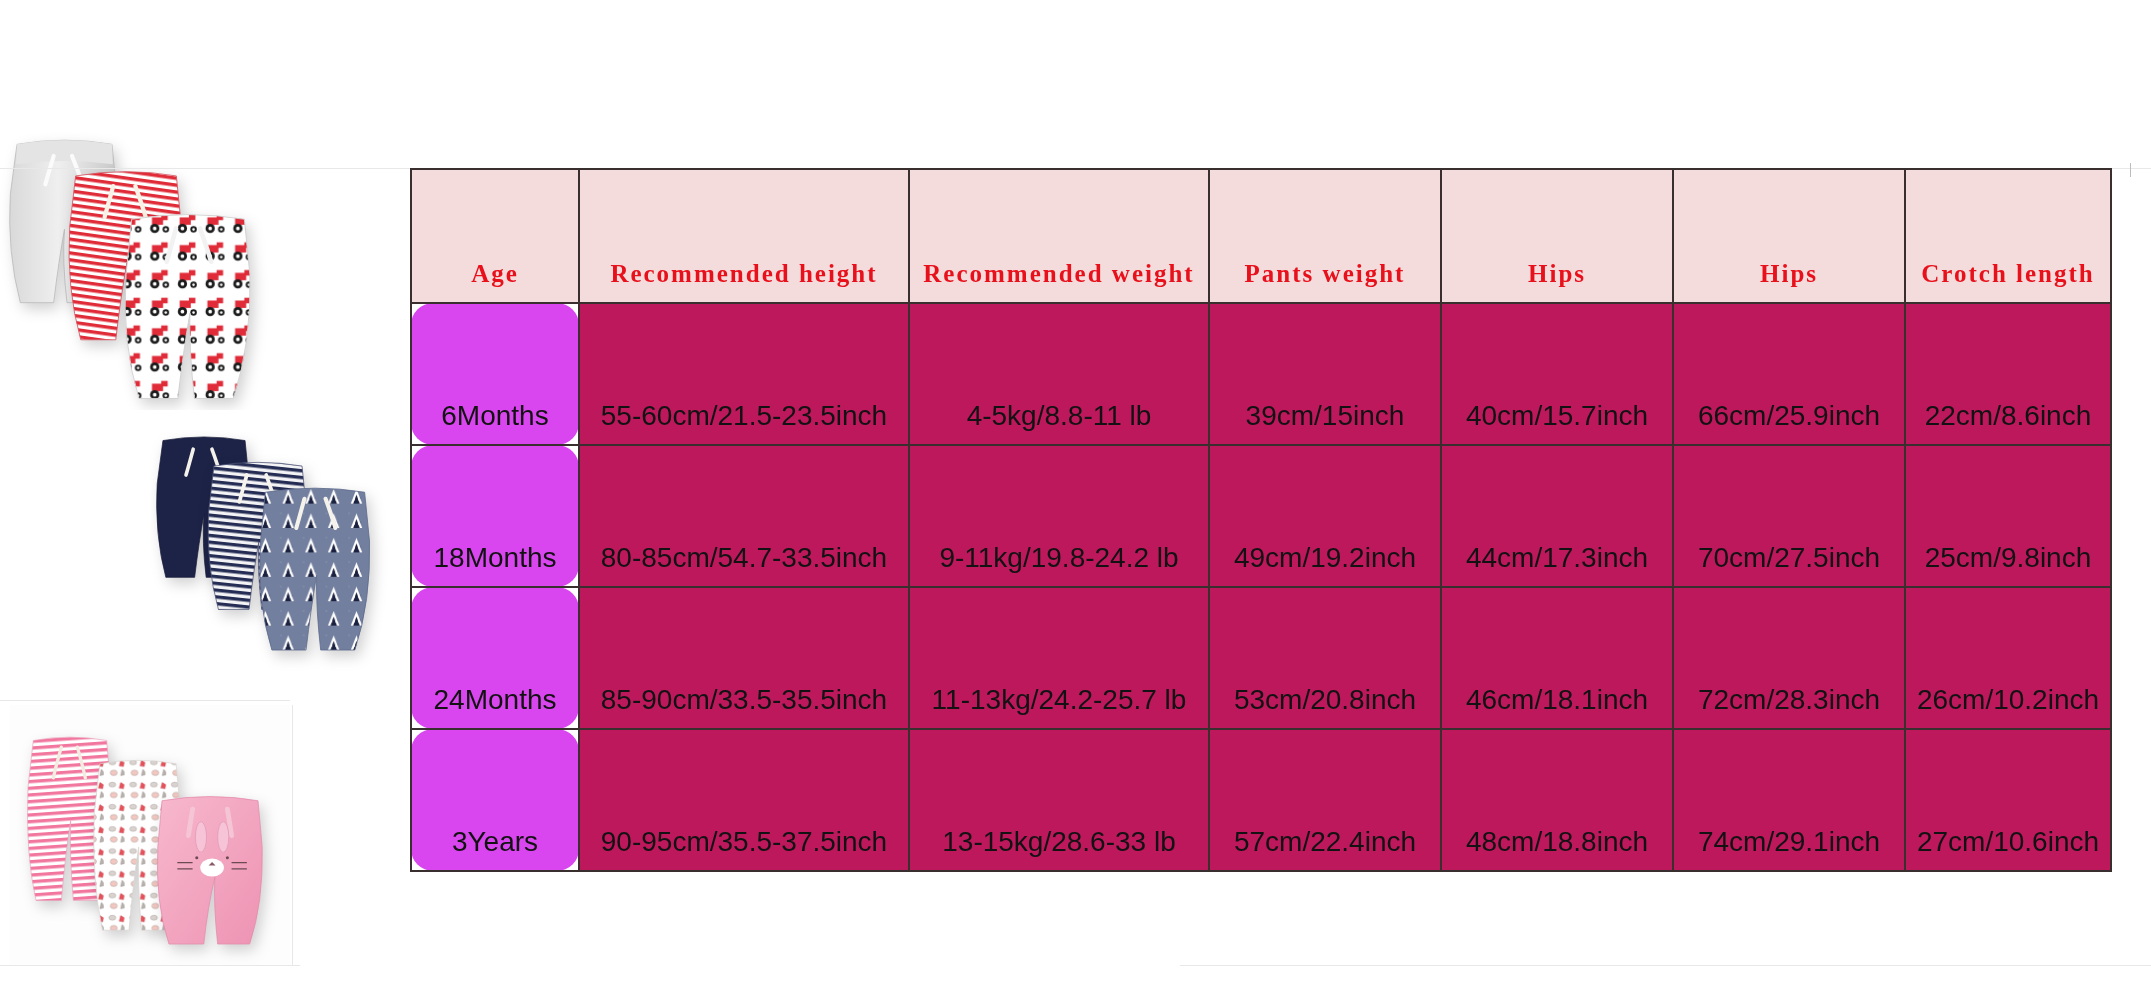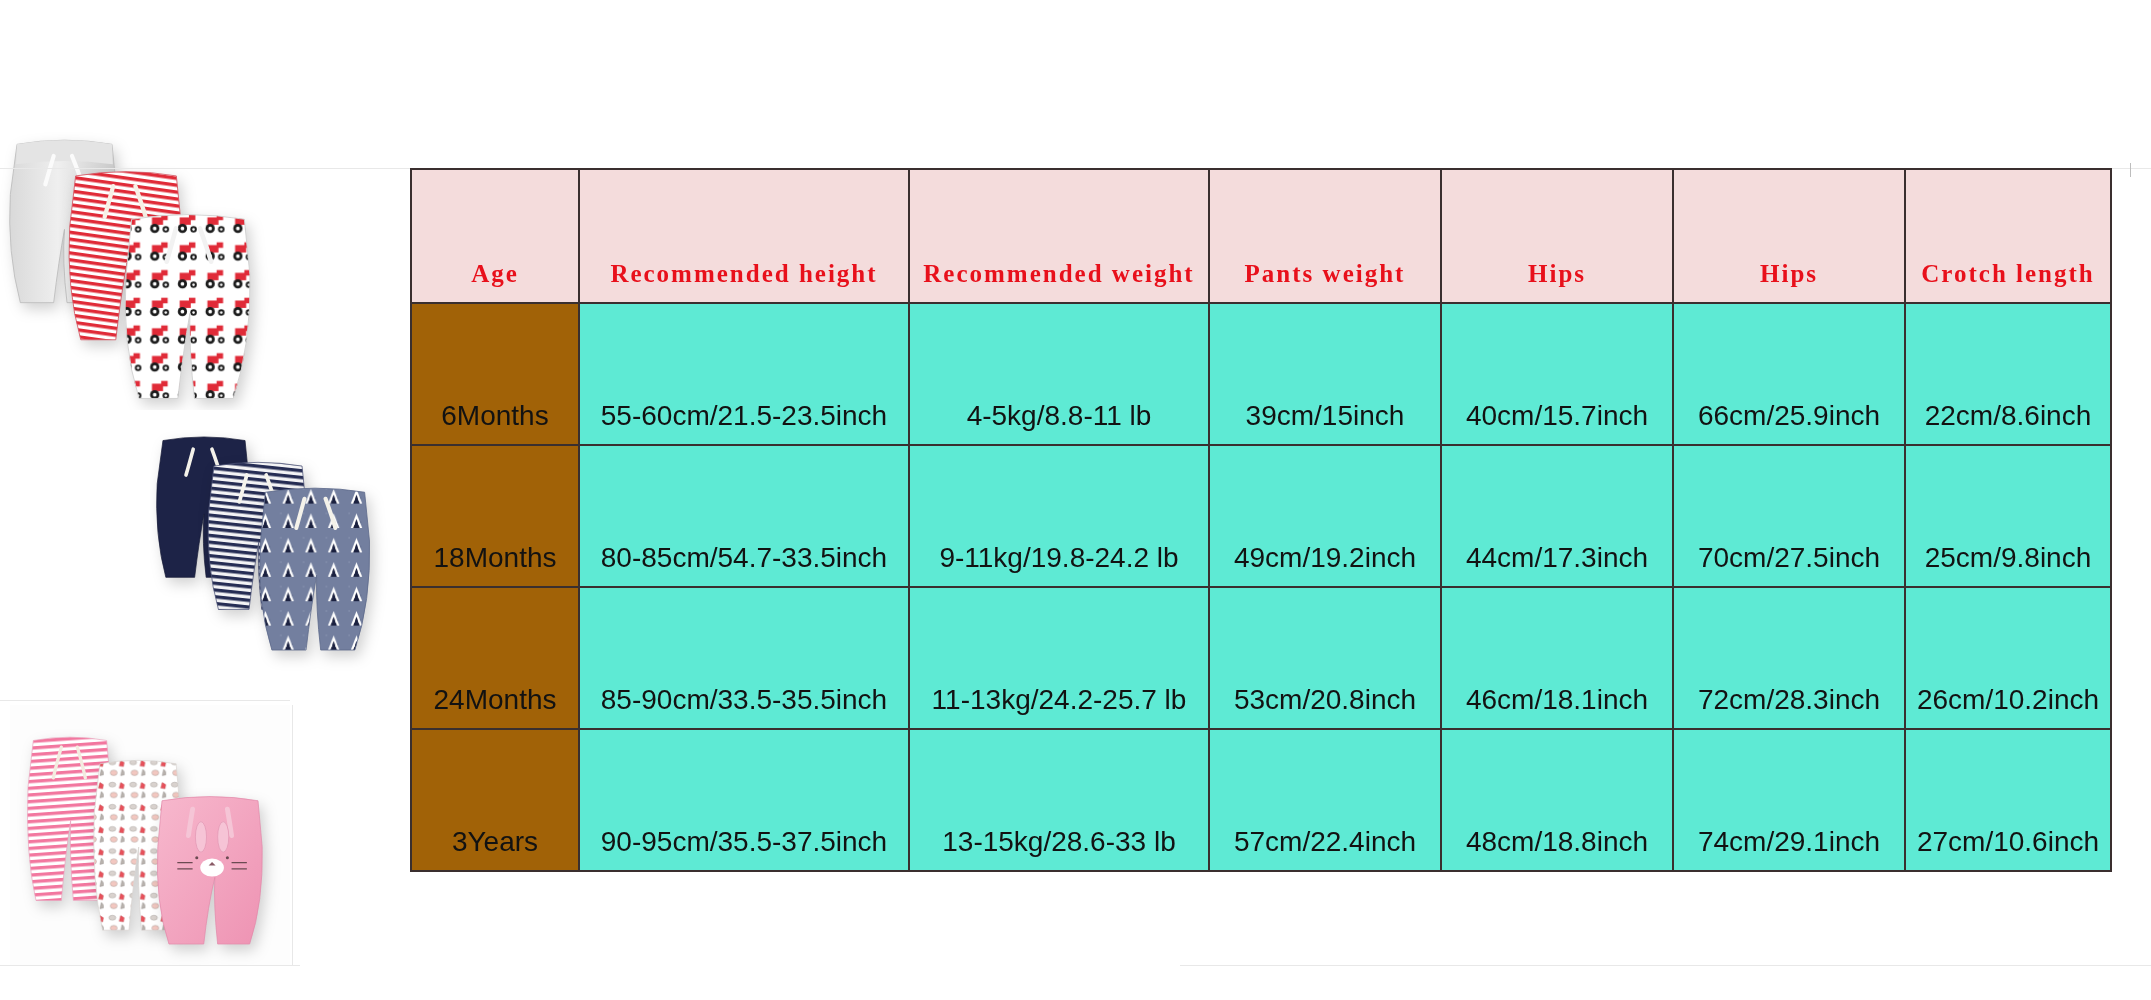--- a/index.html
+++ b/index.html
@@ -52,30 +52,31 @@
     background: #f4dcdc;
     height: 118px;
     color: #e8101b;
     font-family: Liberation Serif, serif;
     font-weight: bold;
     font-size: 25px;
     letter-spacing: 2px;
     padding-bottom: 14px;
   }
   .size-table tbody td {
-    background: #5eead4;
+    background: #be185d;
     height: 128px;
     color: #121212;
     font-size: 28px;
     font-family: "Liberation Sans", sans-serif;
     padding-bottom: 12px;
     white-space: nowrap;
   }
   .size-table tbody td.age-cell {
-    background: #a16207;
+    background: #d946ef;
+    border-radius: 22px;
   }
 
   
   col.c-age     { width: 168px; }
   col.c-height  { width: 330px; }
   col.c-weight  { width: 300px; }
   col.c-pants   { width: 232px; }
   col.c-waist   { width: 232px; }
   col.c-hips    { width: 232px; }
   col.c-crotch  { width: 206px; }

